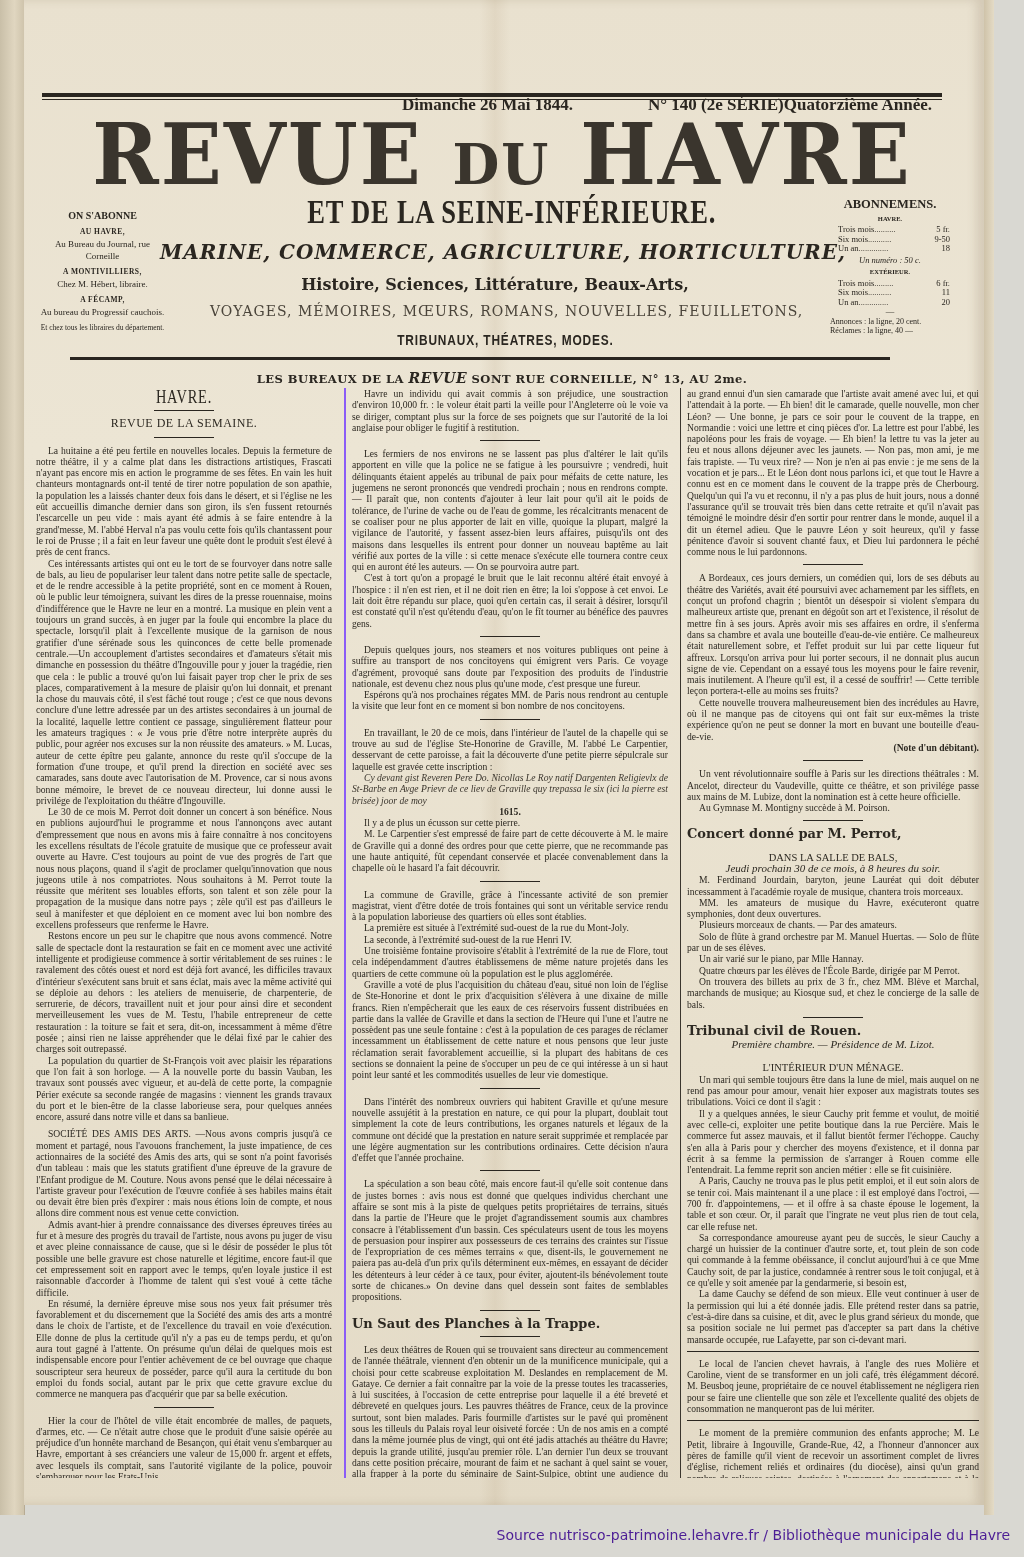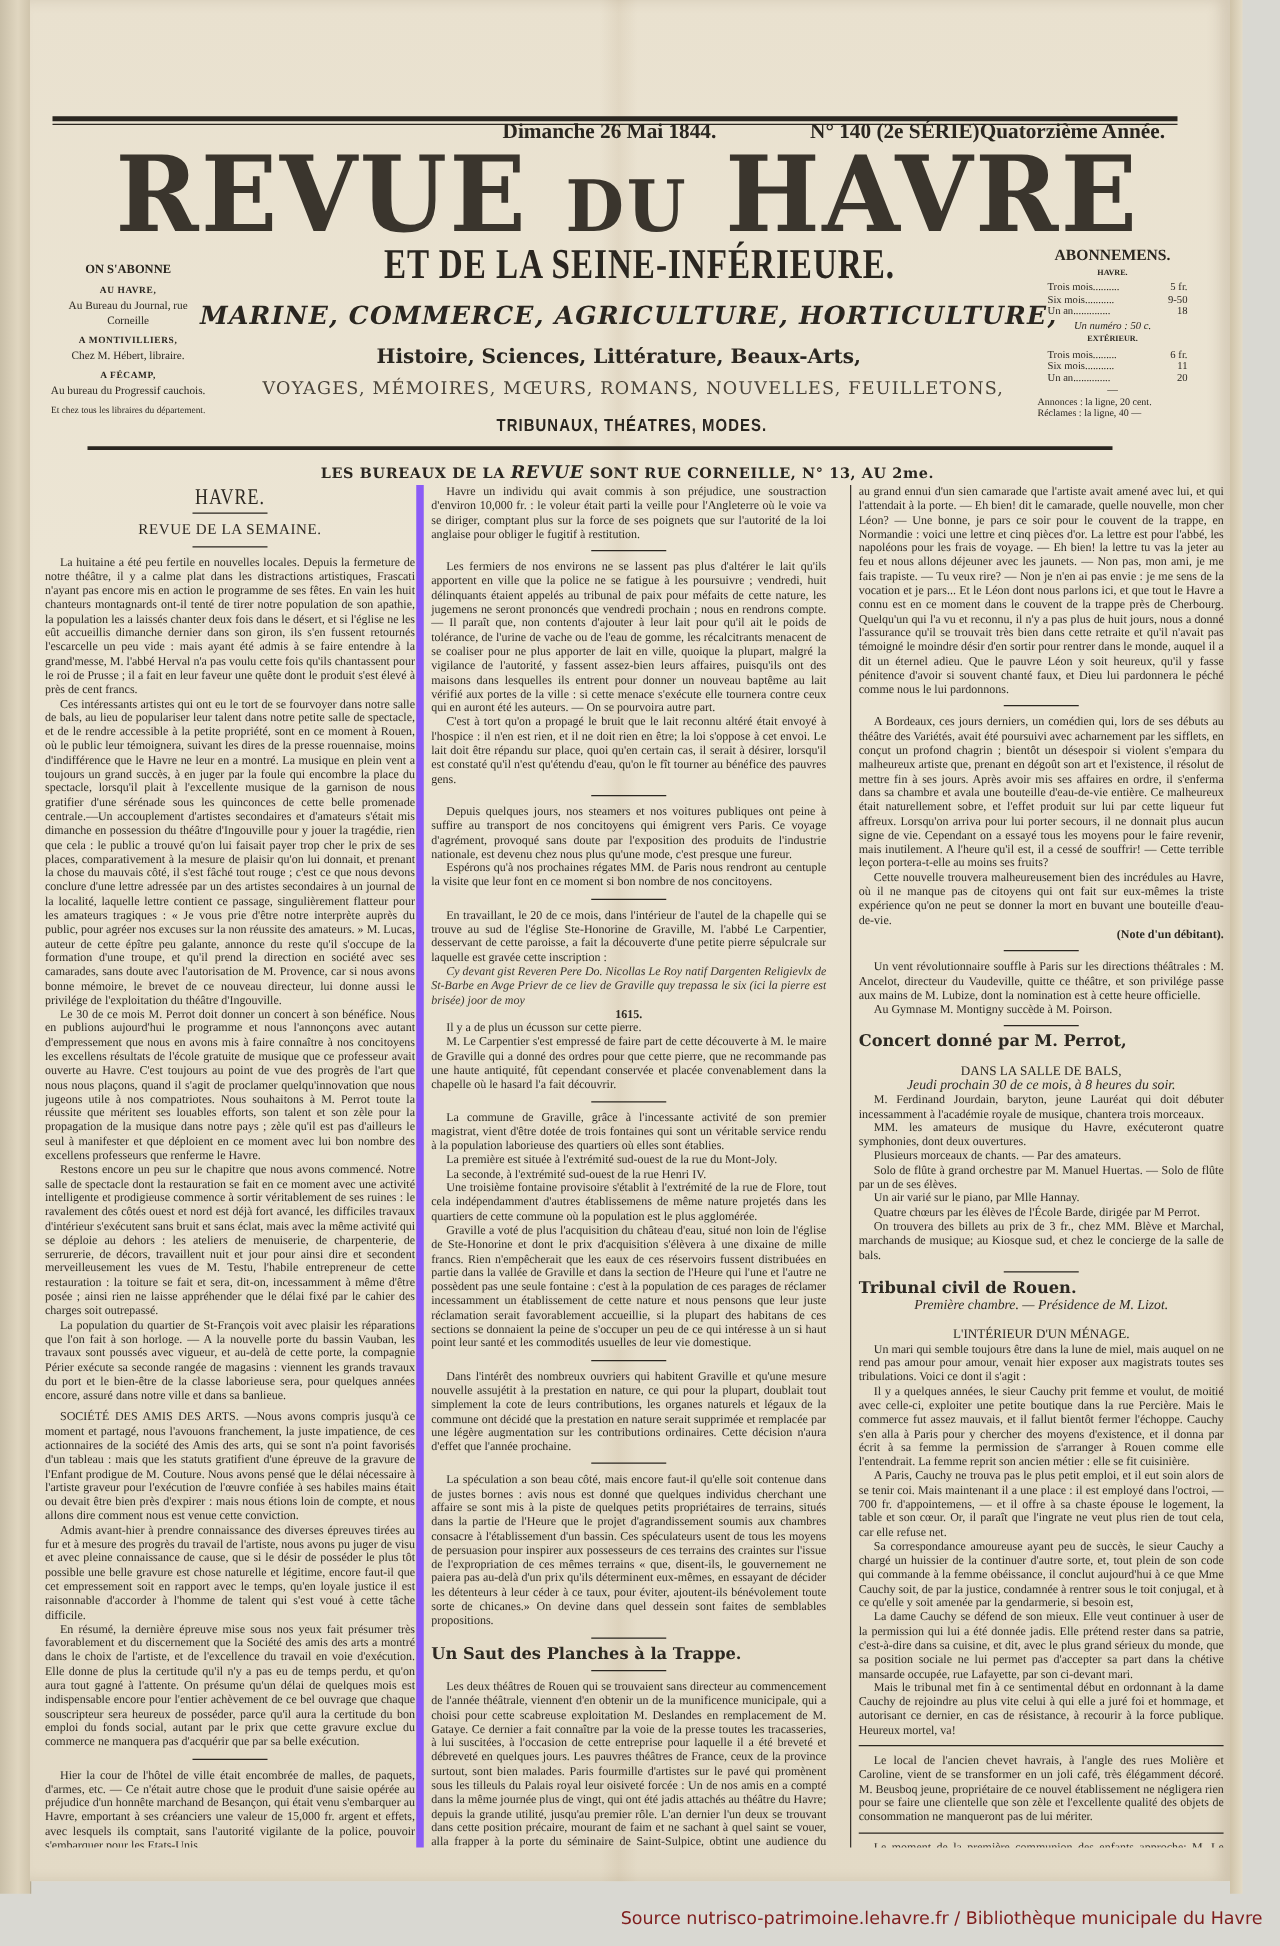--- a/index.html
+++ b/index.html
@@ -81,32 +81,32 @@
   }
   .bureaux i { font-size:14px; }
   .col {
     position:absolute; font-size:9.6px; line-height:11.3px; text-align:justify;
     color:#2d2922; overflow:hidden;
   }
   .col p { margin:0; text-indent:12px; }
   .col .gap { height:6px; }
   .col .sep { width:60px; height:1px; background:#2a2620; margin:7px auto; }
   .col1 { left:36px; top:388px; width:296px; height:1090px; }
-  .col2 { left:333px; top:388px; width:316px; height:1090px; border-left:6px solid #8b5cf6; padding-left:6px; }
+  .col2 { left:344px; top:388px; width:316px; height:1090px; border-left:2px solid #8b5cf6; padding-left:6px; }
   .col3 { left:680px; top:388px; width:292px; height:1090px; border-left:1px solid #3a352d; padding-left:6px; }
   .col .ctr { text-align:center; text-indent:0; }
   .havre-h { font-size:18px; text-align:center; letter-spacing:1px; margin:4px 0 6px; transform:scaleX(0.8); }
   .revue-h { font-size:12px; text-align:center; margin-bottom:6px; letter-spacing:0.5px; }
   .sec-h { font-family:"DejaVu Serif",serif; font-weight:900; font-size:13px; text-align:left; text-indent:0; margin:4px 0 3px; }
   .sec-sub { text-align:center; text-indent:0; font-size:10.5px;margin-top:12px; }
   .sec-it { text-align:center; text-indent:0; font-style:italic; font-size:11px; }
   .inscr { font-style:italic; font-weight:normal; text-indent:12px; color:#3a352d; }
   .footer {
     position:absolute; left:0; top:1527px; width:1010px; text-align:right;
-    font-family:"DejaVu Sans",sans-serif; font-size:14px; color:#7f1d1d;
+    font-family:"DejaVu Sans",sans-serif; font-size:14px; color:#4c1d95;
   }
 </style>
 </head>
 <body>
 
 <div class="left-edge"></div>
 <div class="page"></div>
 <div class="page-right-edge"></div>
 <div class="fold"></div>
 
@@ -253,20 +253,19 @@
   <p>On trouvera des billets au prix de 3 fr., chez MM. Blève et Marchal, marchands de musique; au Kiosque sud, et chez le concierge de la salle de bals.</p>
   <div class="sep"></div>
   <div class="sec-h">Tribunal civil de Rouen.</div>
   <div class="sec-it">Première chambre. — Présidence de M. Lizot.</div>
   <div class="sec-sub">L'INTÉRIEUR D'UN MÉNAGE.</div>
   <p>Un mari qui semble toujours être dans la lune de miel, mais auquel on ne rend pas amour pour amour, venait hier exposer aux magistrats toutes ses tribulations. Voici ce dont il s'agit :</p>
   <p>Il y a quelques années, le sieur Cauchy prit femme et voulut, de moitié avec celle-ci, exploiter une petite boutique dans la rue Percière. Mais le commerce fut assez mauvais, et il fallut bientôt fermer l'échoppe. Cauchy s'en alla à Paris pour y chercher des moyens d'existence, et il donna par écrit à sa femme la permission de s'arranger à Rouen comme elle l'entendrait. La femme reprit son ancien métier : elle se fit cuisinière.</p>
   <p>A Paris, Cauchy ne trouva pas le plus petit emploi, et il eut soin alors de se tenir coi. Mais maintenant il a une place : il est employé dans l'octroi, — 700 fr. d'appointemens, — et il offre à sa chaste épouse le logement, la table et son cœur. Or, il paraît que l'ingrate ne veut plus rien de tout cela, car elle refuse net.</p>
   <p>Sa correspondance amoureuse ayant peu de succès, le sieur Cauchy a chargé un huissier de la continuer d'autre sorte, et, tout plein de son code qui commande à la femme obéissance, il conclut aujourd'hui à ce que Mme Cauchy soit, de par la justice, condamnée à rentrer sous le toit conjugal, et à ce qu'elle y soit amenée par la gendarmerie, si besoin est,</p>
   <p>La dame Cauchy se défend de son mieux. Elle veut continuer à user de la permission qui lui a été donnée jadis. Elle prétend rester dans sa patrie, c'est-à-dire dans sa cuisine, et dit, avec le plus grand sérieux du monde, que sa position sociale ne lui permet pas d'accepter sa part dans la chétive mansarde occupée, rue Lafayette, par son ci-devant mari.</p>
-  <p>Mais le tribunal met fin à ce sentimental début en ordonnant à la dame Cauchy de rejoindre au plus vite celui à qui elle a juré foi et hommage, et autorisant ce dernier, en cas de résistance, à recourir à la force publique. Heureux mortel, va!</p>
   <div style="height:1px;background:#2a2620;margin:6px 0;"></div>
   <p>Le local de l'ancien chevet havrais, à l'angle des rues Molière et Caroline, vient de se transformer en un joli café, très élégamment décoré. M. Beusboq jeune, propriétaire de ce nouvel établissement ne négligera rien pour se faire une clientelle que son zèle et l'excellente qualité des objets de consommation ne manqueront pas de lui mériter.</p>
   <div style="height:1px;background:#2a2620;margin:6px 0;"></div>
   <p>Le moment de la première communion des enfants approche; M. Le Petit, libraire à Ingouville, Grande-Rue, 42, a l'honneur d'annoncer aux pères de famille qu'il vient de recevoir un assortiment complet de livres d'église, richement reliés et ordinaires (du diocèse), ainsi qu'un grand nombre de reliques saintes, destinées à l'ornement des appartemens et à la toilette des personnes de tout âge.</p>
 </div>
 
 <div class="footer">Source nutrisco-patrimoine.lehavre.fr / Bibliothèque municipale du Havre</div>
 
 </body></html>

